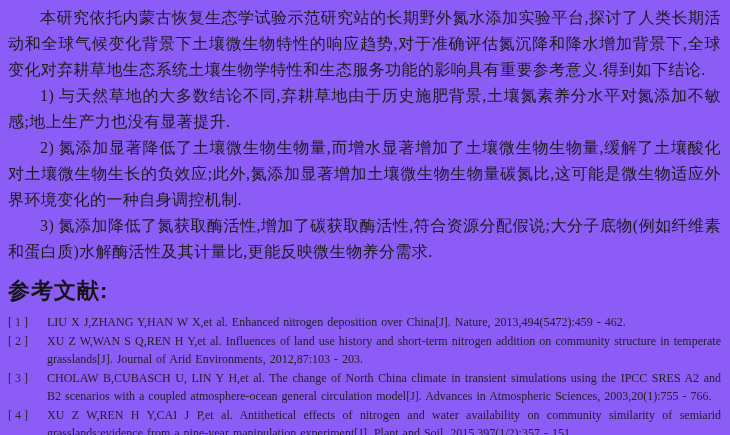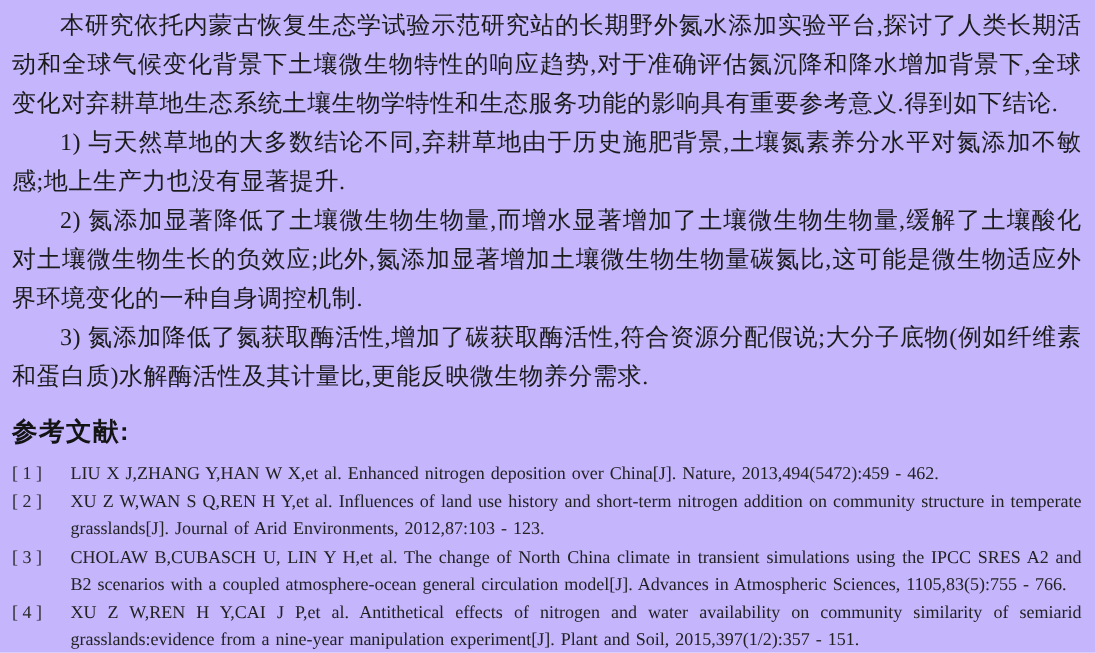--- a/index.html
+++ b/index.html
@@ -12,34 +12,34 @@
     height: 435px;
     overflow: hidden;
     color: #1c1c1c;
     font-family: "Liberation Serif", "DejaVu Serif", serif;
   }
   .page {
     box-sizing: border-box;
     width: 730px;
     height: 435px;
     padding: 5px 9px 0 8px;
-    background: #c4b5fd;
+    background: #8b5cf6;
   }
   .abstract p {
     margin: 0;
     font-size: 16px;
     line-height: 26px;
     text-align: justify;
     text-justify: inter-character;
     text-indent: 32px;
     letter-spacing: 0.4px;
   }
   .ref-heading {
     margin: 11px 0 7px 0;
-    font-size: 17px;
+    font-size: 22px;
     font-weight: bold;
     font-family: "Liberation Sans", "DejaVu Sans", sans-serif;
     letter-spacing: 1px;
     color: #141414;
   }
   .refs {
     font-size: 12px;
     line-height: 18.5px;
   }
   .ref-item {
@@ -74,25 +74,25 @@
 
   <h2 class="ref-heading">参考文献:</h2>
 
   <section class="refs">
     <div class="ref-item">
       <span class="ref-label">[ 1 ]</span>
       <span class="ref-text">LIU X J,ZHANG Y,HAN W X,et al.  Enhanced nitrogen deposition over China[J].  Nature, 2013,494(5472):459 - 462.</span>
     </div>
     <div class="ref-item">
       <span class="ref-label">[ 2 ]</span>
-      <span class="ref-text">XU Z W,WAN S Q,REN H Y,et al.  Influences of land use history and short-term nitrogen addition on community structure in temperate grasslands[J].  Journal of Arid Environments, 2012,87:103 - 123.</span>
+      <span class="ref-text">XU Z W,WAN S Q,REN H Y,et al.  Influences of land use history and short-term nitrogen addition on community structure in temperate grasslands[J].  Journal of Arid Environments, 2012,87:103 - 203.</span>
     </div>
     <div class="ref-item">
       <span class="ref-label">[ 3 ]</span>
-      <span class="ref-text">CHOLAW B,CUBASCH U, LIN Y H,et al.  The change of North China climate in transient simulations using the IPCC SRES A2 and B2 scenarios with a coupled atmosphere-ocean general circulation model[J].  Advances in Atmospheric Sciences, 1105,83(5):755 - 766.</span>
+      <span class="ref-text">CHOLAW B,CUBASCH U, LIN Y H,et al.  The change of North China climate in transient simulations using the IPCC SRES A2 and B2 scenarios with a coupled atmosphere-ocean general circulation model[J].  Advances in Atmospheric Sciences, 2003,20(1):755 - 766.</span>
     </div>
     <div class="ref-item">
       <span class="ref-label">[ 4 ]</span>
       <span class="ref-text">XU Z W,REN H Y,CAI J P,et al.  Antithetical effects of nitrogen and water availability on community similarity of semiarid grasslands:evidence from a nine-year manipulation experiment[J].  Plant and Soil, 2015,397(1/2):357 - 151.</span>
     </div>
   </section>
 
 </div>
 
 </body></html>

